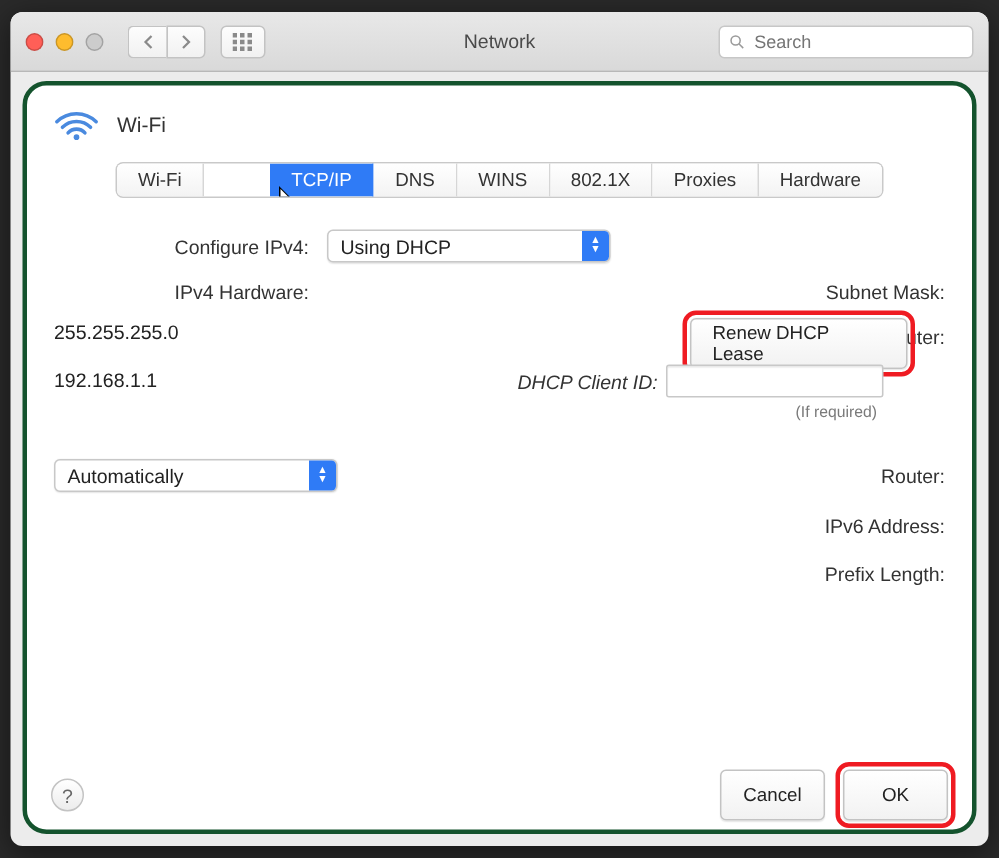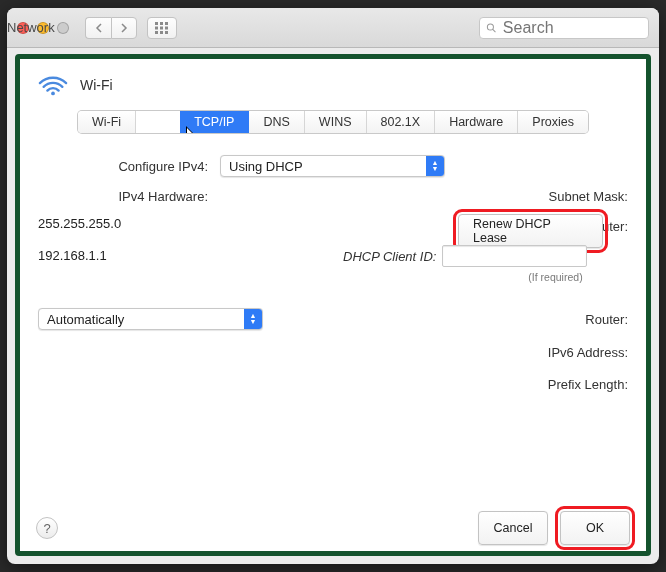--- a/index.html
+++ b/index.html
@@ -61,48 +61,48 @@
     width: 30px; height: 22px;
     margin-left: 10px;
     background: linear-gradient(#fdfdfd,#f1f1f1);
     border: 1px solid #c3c3c3;
     border-radius:4px;
     display:flex; align-items:center; justify-content:center;
     color:#888;
   }
   .win-title {
     position:absolute; left:0; right:0;
-    text-align:left;
+    text-align:center;
     font-size:13px;
     color:#4a4a4a;
     pointer-events:none;
   }
   .search-wrap {
     margin-left:auto;
     width: 170px; height:22px;
     background:#fff;
     border:1px solid #c7c7c7;
     border-radius:4px;
     display:flex; align-items:center;
     padding:0 6px;
     color:#9a9a9a;
   }
   .search-wrap svg { width:12px; height:12px; fill:#9a9a9a; margin-right:4px;}
   .search-wrap input {
     border:none; outline:none; background:transparent;
-    font-size:16px; color:#333; width:100%;
+    font-size:12px; color:#333; width:100%;
   }
 
   
   .sheet {
     margin: 6px 8px 8px 8px;
     flex:1;
     background:#fff;
-    border:5px solid #14532d;
-    border-radius:4px;
+    border:3px solid #14532d;
+    border-radius:16px;
     position:relative;
     padding: 14px 18px 50px 18px;
   }
   .wifi-header {
     display:flex; align-items:center; gap:12px;
     margin-bottom:14px;
   }
   .wifi-header svg { width:30px; height:24px; }
   .wifi-name { font-size:14px; color:#333; }
 
@@ -158,21 +158,21 @@
   }
   .val {
     font-size:13px;
     color:#222;
     position:relative;
     min-height:20px;
   }
   .select {
     display:inline-flex;
     align-items:center;
-    width: 225px;
+    width: 189px;
     height:22px;
     background:#fff;
     border:1px solid #c8c8c8;
     border-radius:4px;
     padding: 0 24px 0 8px;
     position:relative;
     box-shadow: 0 0.5px 1px rgba(0,0,0,0.1);
   }
   .select .arrows {
     position:absolute; right:0; top:0; bottom:0;
@@ -312,22 +312,22 @@
         <div class="active">
           <span>TCP/IP</span>
           <svg class="cursor" width="14" height="18" viewBox="0 0 14 18">
             <path d="M0 0 L0 14 L3.5 11 L6 17 L8.5 16 L6 10.5 L10.5 10.5 Z" fill="#000"></path>
             <path d="M1 2 L1 12 L3.5 9.8 L6 15.5 L7.2 15 L5 9.5 L8.5 9.5 Z" fill="#fff"></path>
           </svg>
         </div>
         <div>DNS</div>
         <div>WINS</div>
         <div>802.1X</div>
+        <div>Proxies</div>
         <div>Hardware</div>
-        <div>Proxies</div>
       </div>
     </div>
 
     <div class="form">
       <div class="lbl">Configure IPv4:</div>
       <div class="val">
         <div class="select">
           <span>Using DHCP</span>
           <div class="arrows">▲<br>▼</div>
         </div>

